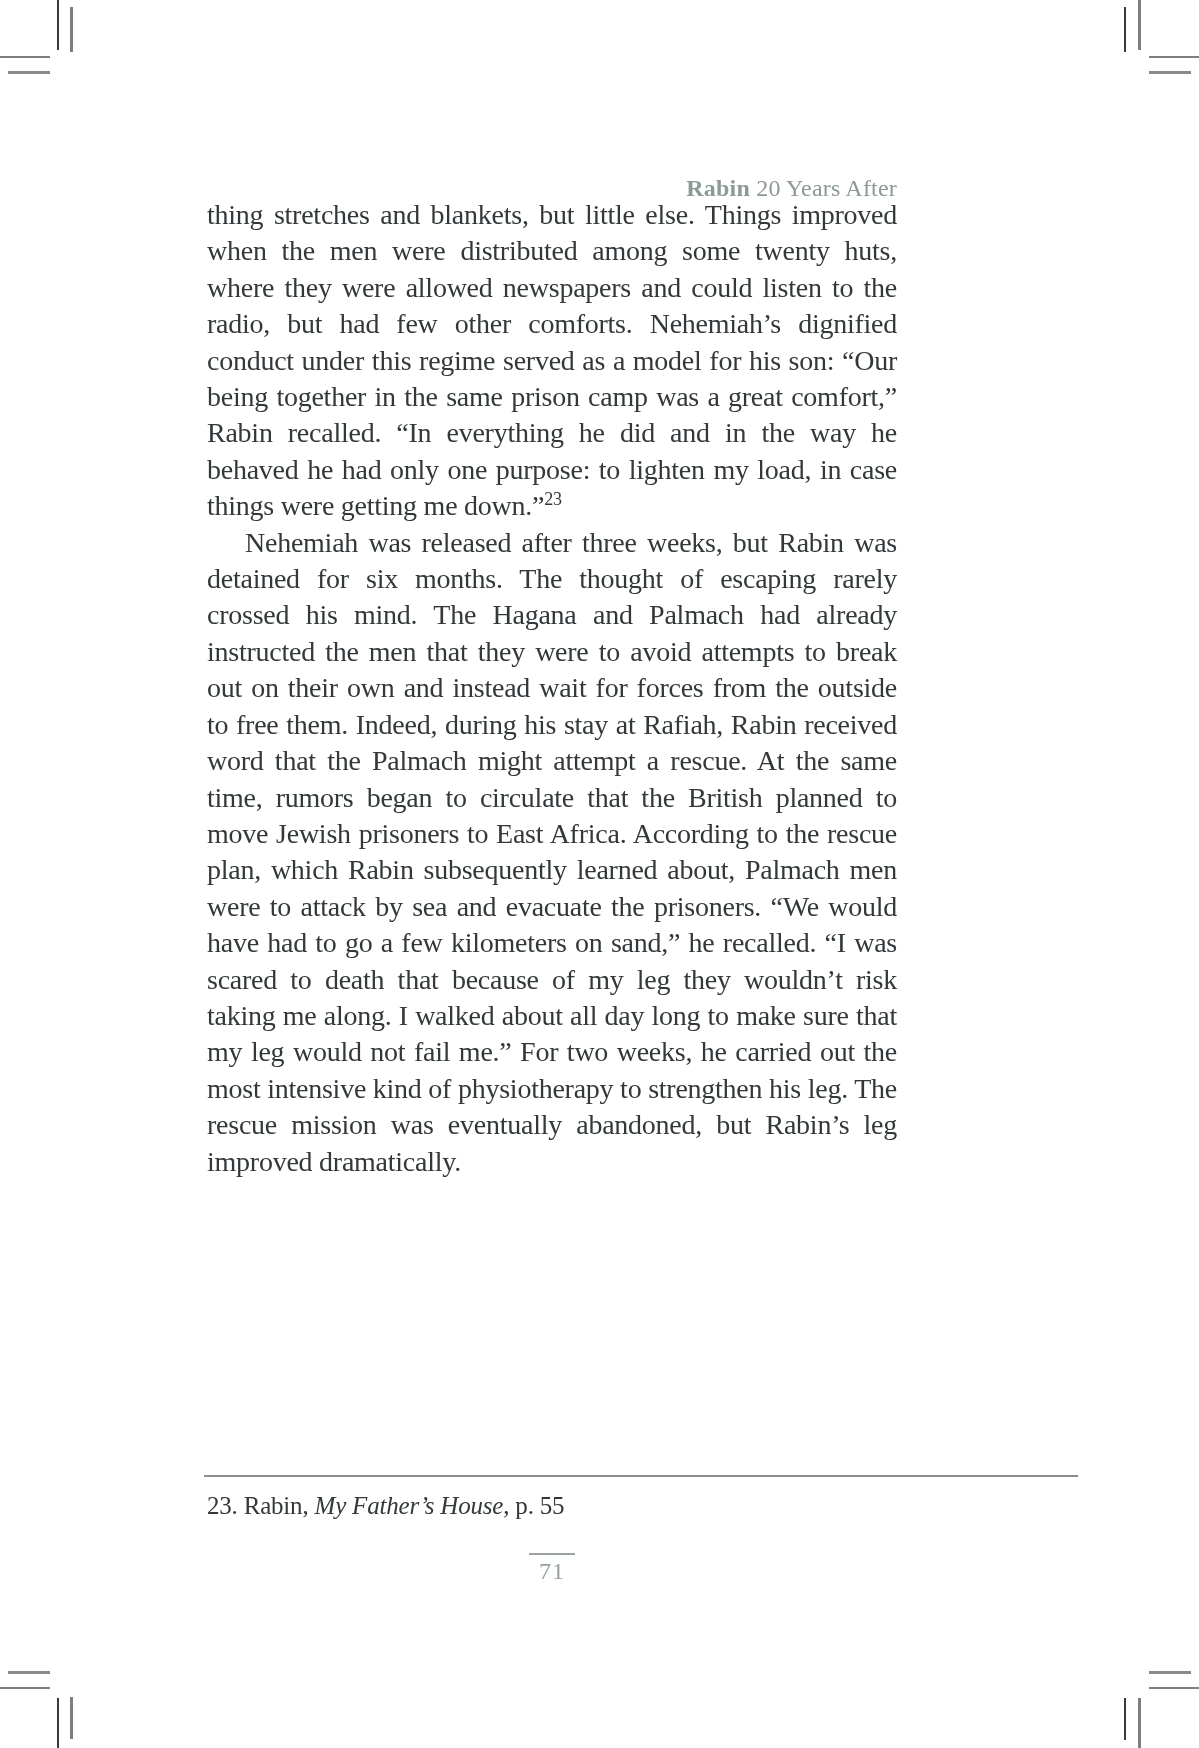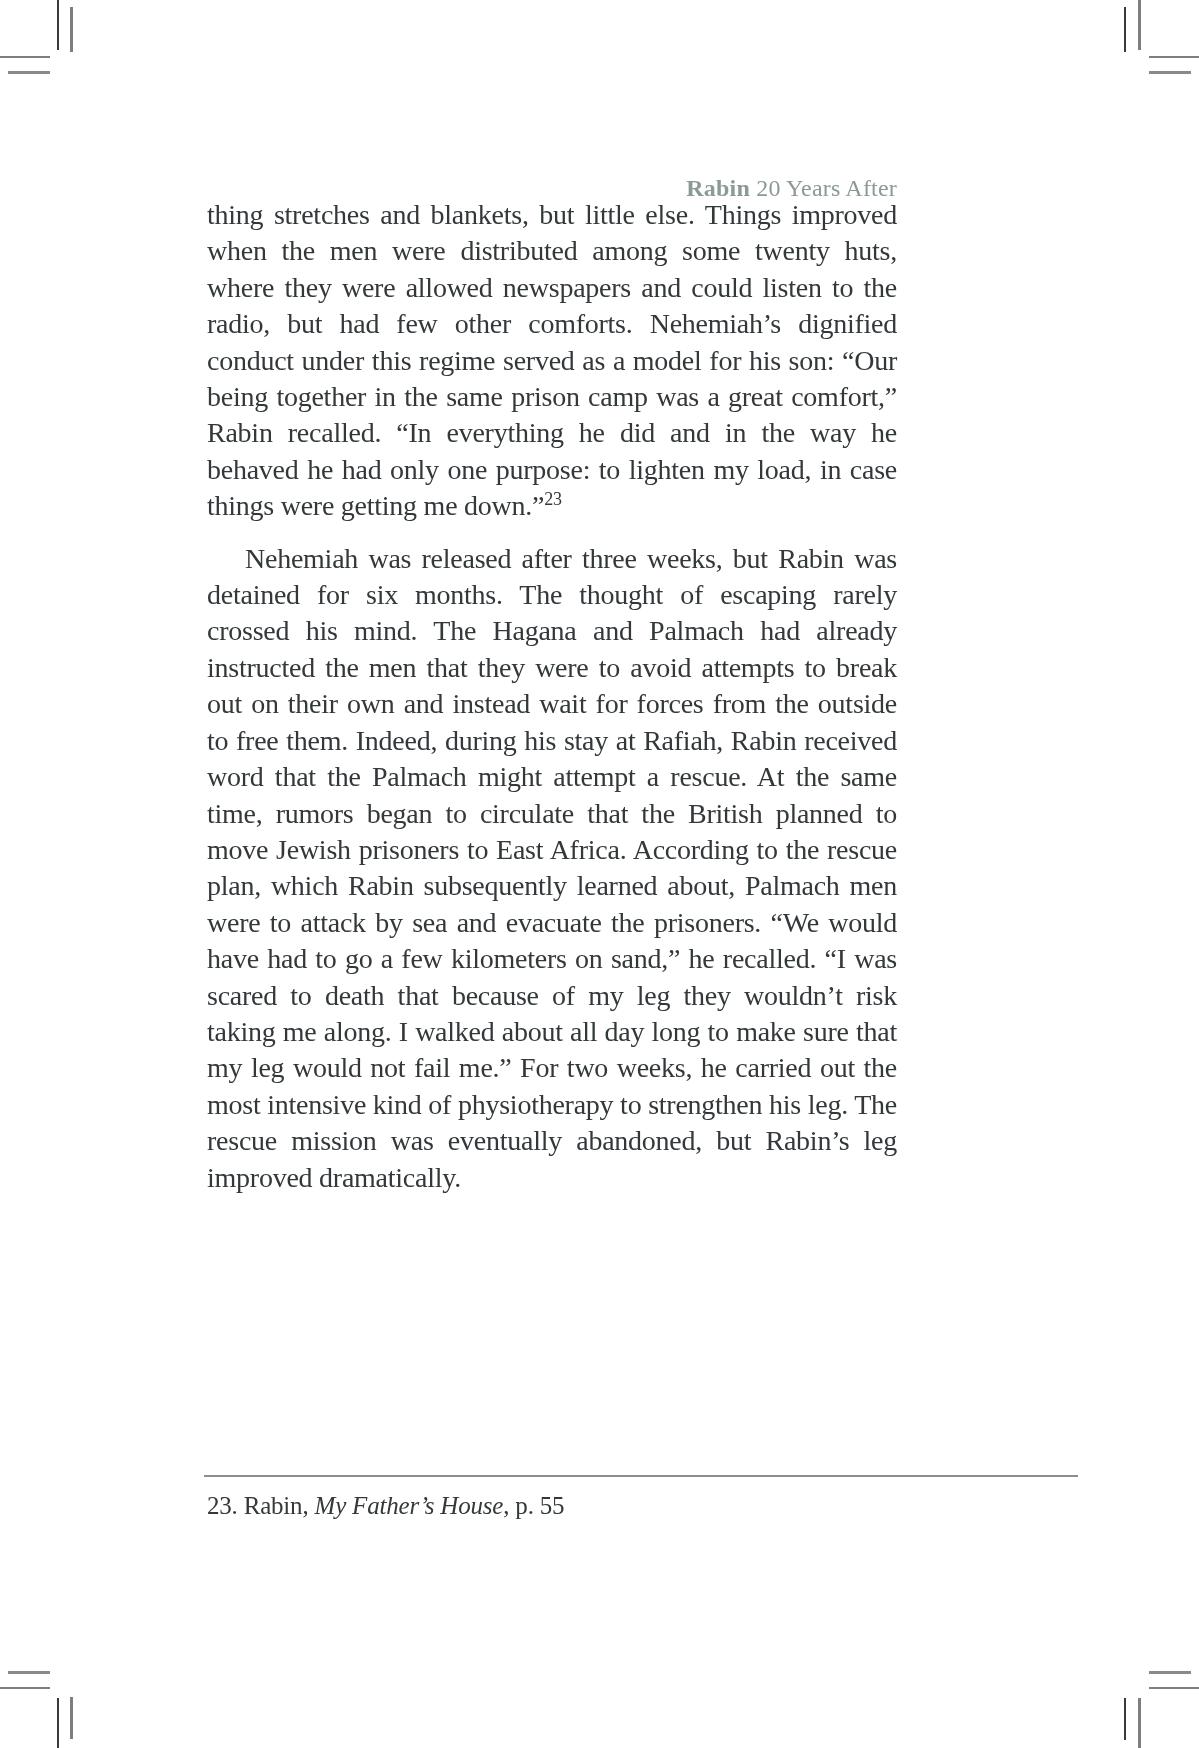--- a/index.html
+++ b/index.html
@@ -63,21 +63,21 @@
     top: 197px;
     width: 690px;
     font-size: 28px;
     line-height: 36.4px;
     letter-spacing: -0.25px;
     color: #33383a;
     text-align: justify;
   }
   .body-text p { margin: 0; }
   .body-text p.gap-after { }
-  .body-text p.indented { text-indent: 38px; margin-top: 16px; }
+  .body-text p.indented { text-indent: 38px; }
   .fn-ref {
     font-size: 18px;
     vertical-align: super;
     line-height: 0;
   }
 
   
   .footnote-rule {
     position: absolute;
     left: 204px;
@@ -150,14 +150,18 @@
   <div class="body-text">
     <p class="gap-after"><span>thing stretches and blankets, but little else. Things improved when the men were distributed among some twenty huts, where they were allowed newspapers and could listen to the radio, but had few other comforts. Nehemiah’s dignified conduct under this regime served as a model for his son: “Our being together in the same prison camp was a great comfort,” Rabin recalled. “In everything he did and in the way he behaved he had only one purpose: to lighten my load, in case things were getting me down.”</span><sup class="fn-ref">23</sup></p>
     <p class="indented">Nehemiah was released after three weeks, but Rabin was detained for six months. The thought of escaping rarely crossed his mind. The Hagana and Palmach had already instructed the men that they were to avoid attempts to break out on their own and instead wait for forces from the outside to free them. Indeed, during his stay at Rafiah, Rabin received word that the Palmach might attempt a rescue. At the same time, rumors began to circulate that the British planned to move Jewish prisoners to East Africa. According to the rescue plan, which Rabin subsequently learned about, Palmach men were to attack by sea and evacuate the prisoners. “We would have had to go a few kilometers on sand,” he recalled. “I was scared to death that because of my leg they wouldn’t risk taking me along. I walked about all day long to make sure that my leg would not fail me.” For two weeks, he carried out the most intensive kind of physiotherapy to strengthen his leg. The rescue mission was eventually abandoned, but Rabin’s leg improved dramatically.</p>
   </div>
 
   <div class="footnote-rule"></div>
   <div class="footnote">
     <span>23. Rabin, </span><span class="fn-title">My Father’s House</span><span>, p. 55</span>
   </div>
 
+  <div class="folio">
+    <div class="folio-line"></div>
+    <div class="folio-number">71</div>
+  </div>
 
 </div>
 
 </body></html>

